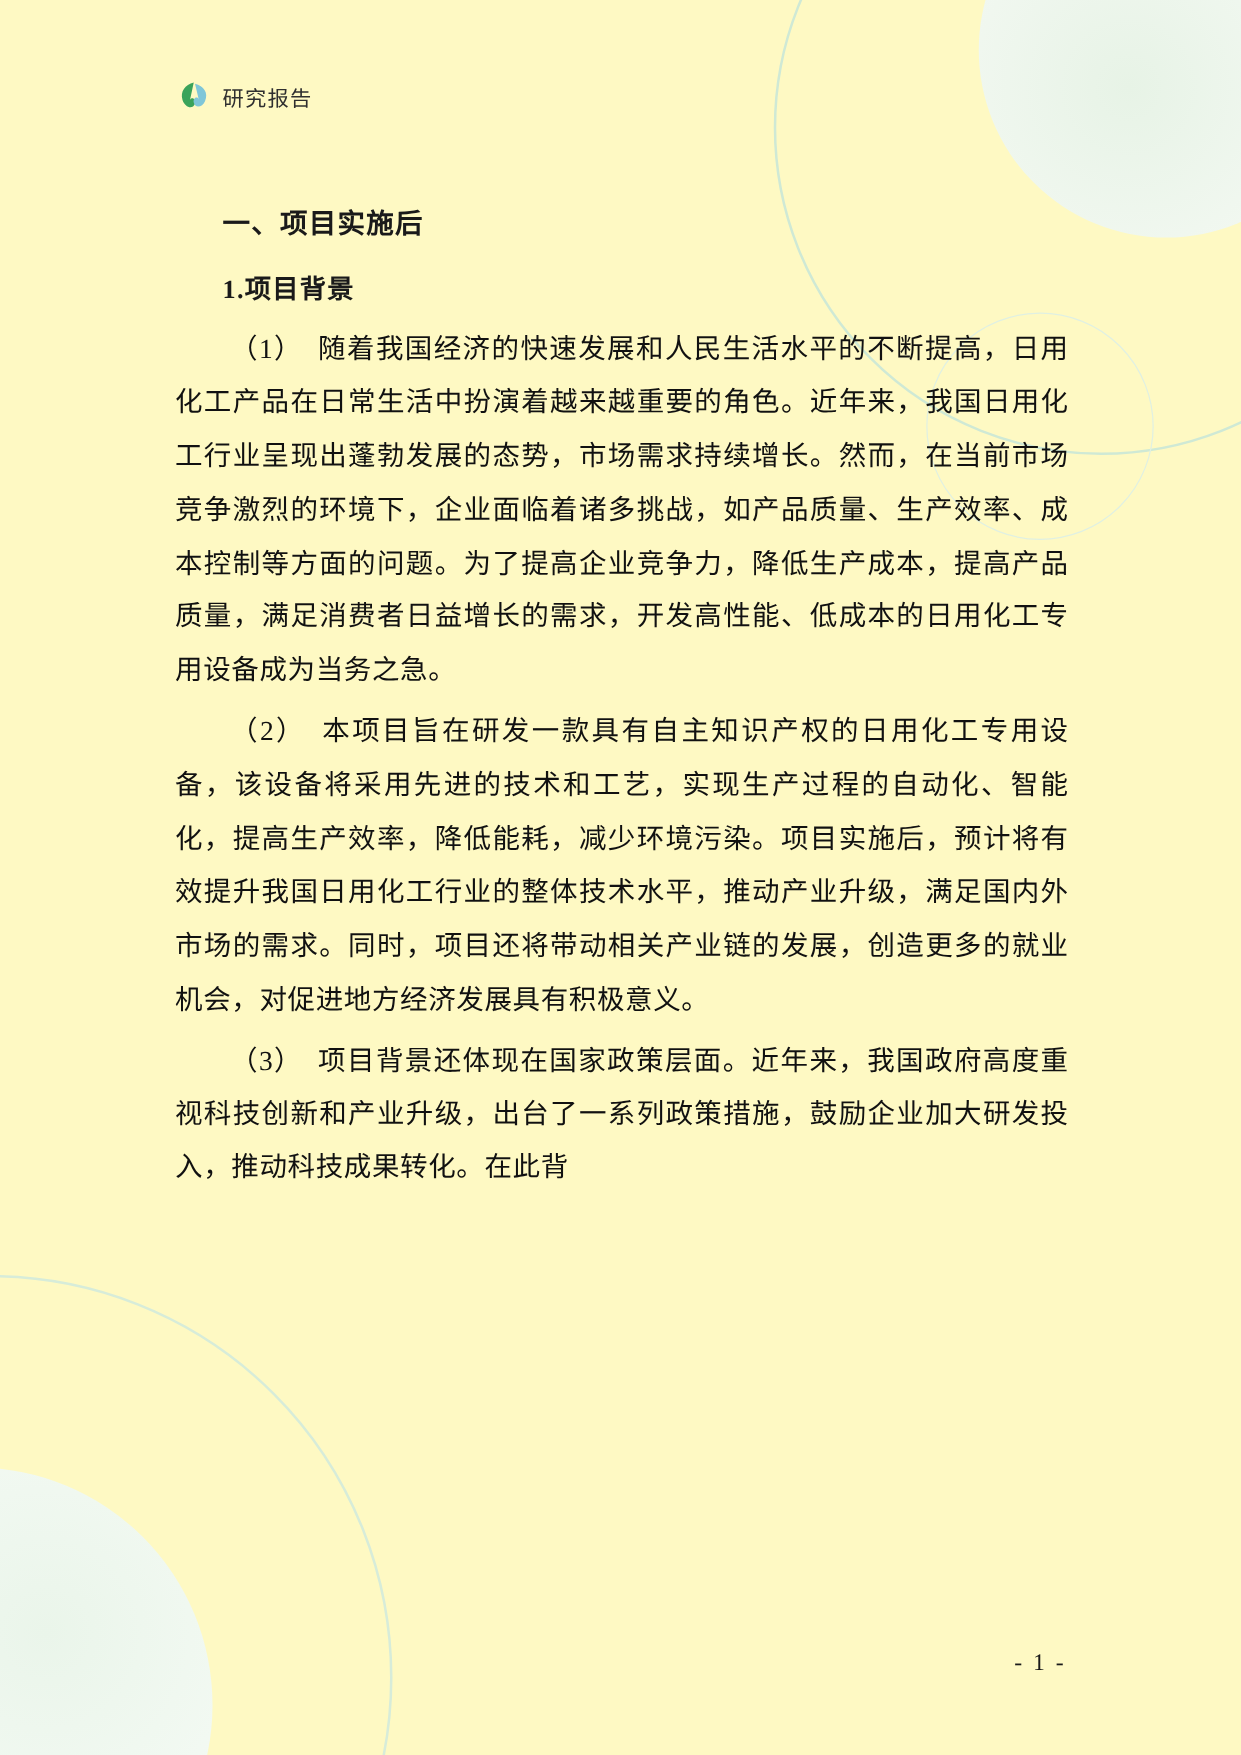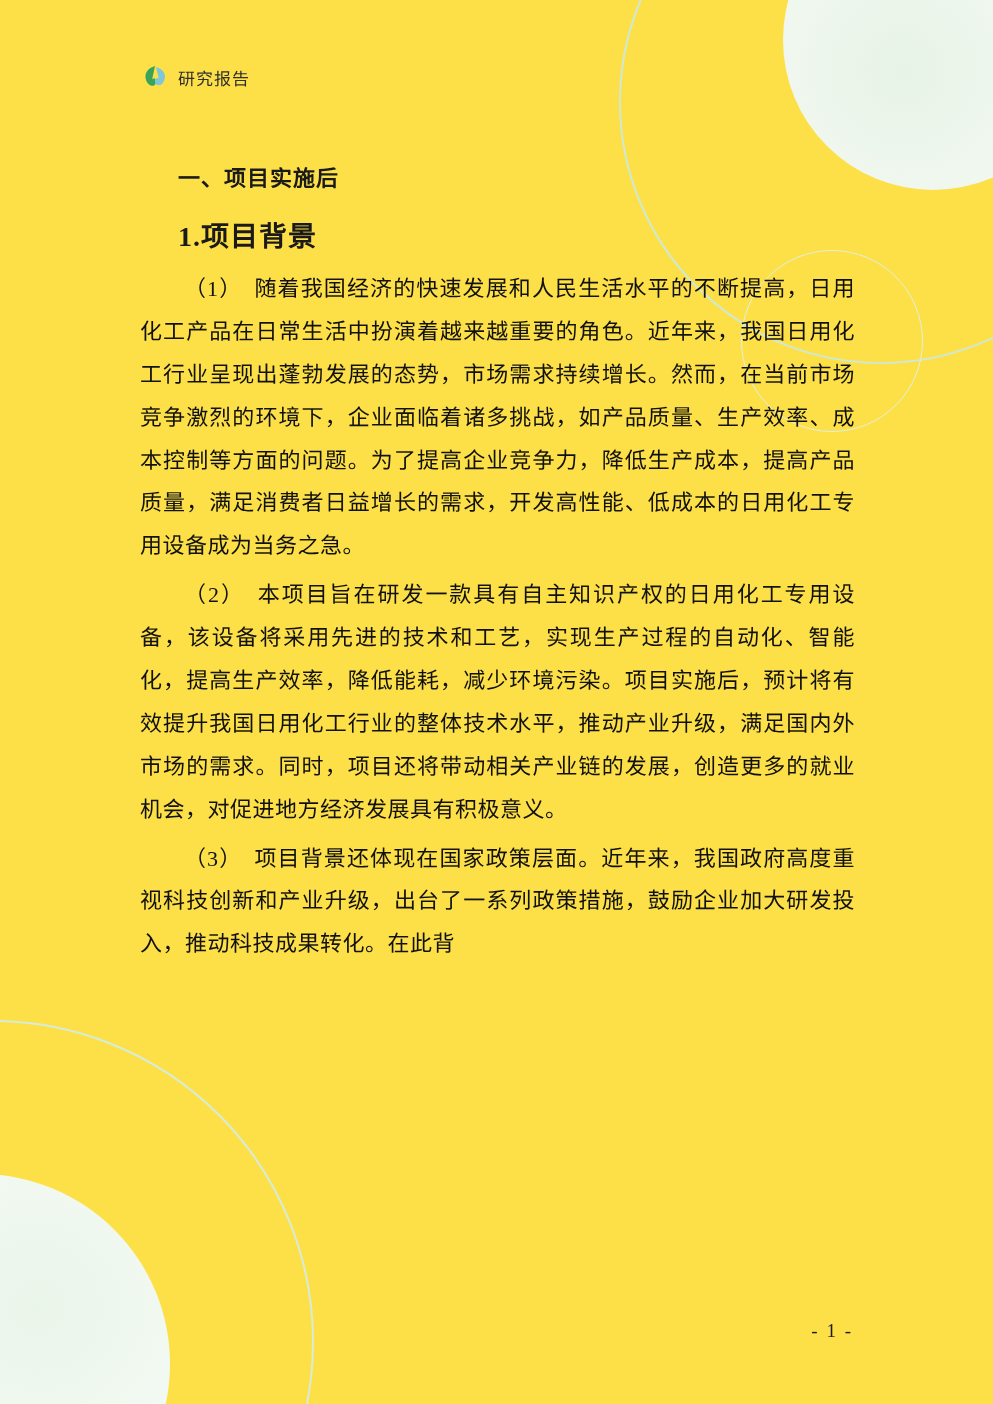--- a/index.html
+++ b/index.html
@@ -4,21 +4,21 @@
 <style>
   html, body {
     margin: 0;
     padding: 0;
     background: #ffffff;
   }
   .page {
     position: relative;
     width: 993px;
     height: 1404px;
-    background: #fde047;
+    background: #fef9c3;
     overflow: hidden;
     font-family: "Liberation Serif", "DejaVu Serif", serif;
   }
 
   
   .deco {
     position: absolute;
     border-radius: 50%;
     pointer-events: none;
   }
@@ -92,21 +92,21 @@
   .h1 {
     font-family: "Liberation Sans", "DejaVu Sans", sans-serif;
     font-size: 22px;
     font-weight: bold;
     color: #1a1a1a;
     margin: 0 0 22px 0;
     padding-left: 38px;
     letter-spacing: 1px;
   }
   .h2 {
-    font-size: 28px;
+    font-size: 21px;
     color: #1a1a1a;
     margin: 0 0 14px 0;
     padding-left: 38px;
     letter-spacing: 1px;
   }
   .para {
     font-size: 22px;
     line-height: 1.95;
     color: #111111;
     margin: 0 0 6px 0;

